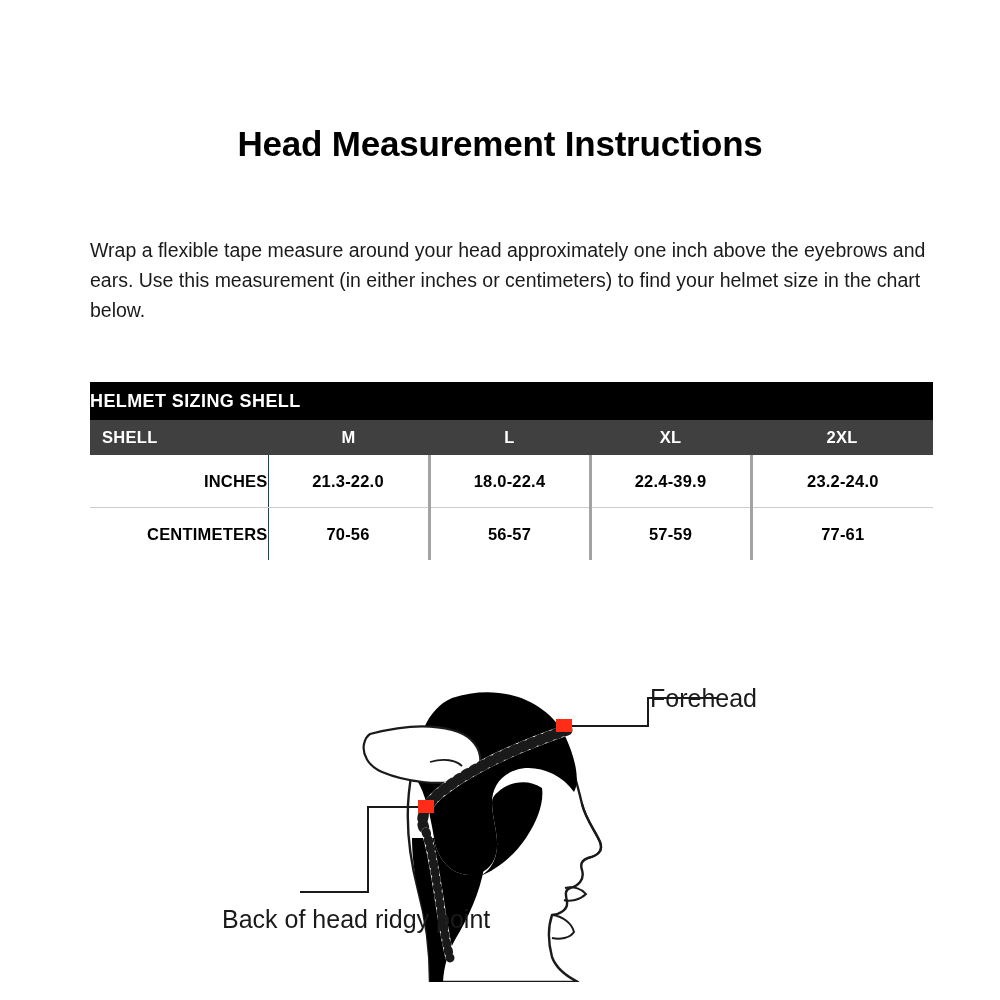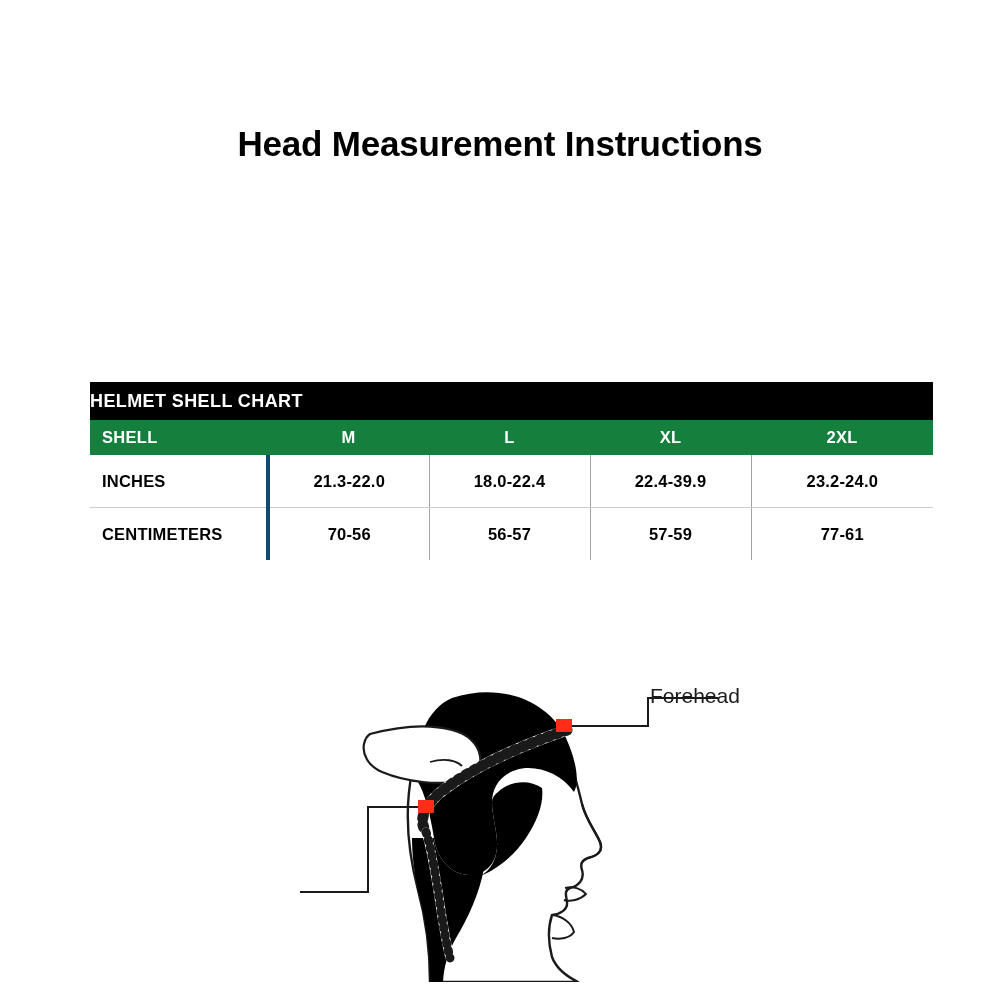--- a/index.html
+++ b/index.html
@@ -58,98 +58,99 @@
     background: #000000;
     color: #ffffff;
     font-size: 18px;
     font-weight: bold;
     letter-spacing: 0.4px;
     height: 38px;
     padding-left: 12px;
     vertical-align: middle;
   }
   .shell-row td {
-    background: #15803d;
+    background: #404040;
     color: #ffffff;
     font-size: 16.5px;
     font-weight: bold;
     height: 35px;
     text-align: center;
     vertical-align: middle;
     letter-spacing: 0.3px;
   }
   .shell-row td.label {
     text-align: left;
     padding-left: 12px;
   }
   .data-row td {
     background: #ffffff;
     color: #000000;
     font-size: 16.5px;
     font-weight: bold;
     height: 52px;
     text-align: center;
     vertical-align: middle;
-    border-right: 1px solid #a3a3a3;
+    border-right: 3px solid #a3a3a3;
     border-bottom: 1px solid #cccccc;
     letter-spacing: 0.2px;
   }
   .data-row td.label {
-    text-align: left;
+    text-align: right;
     padding-left: 12px;
-    border-right: 4px solid #0c4a6e;
+    border-right: 1px solid #0c4a6e;
   }
   .data-row td:last-child {
     border-right: none;
   }
   .data-row.last td {
     border-bottom: none;
   }
   .figure {
     position: absolute;
     left: 0;
     top: 630px;
     width: 1000px;
     height: 340px;
   }
   .fig-label {
     position: absolute;
-    font-size: 21px;
+    font-size: 25px;
     color: #1a1a1a;
     white-space: nowrap;
   }
   .label-forehead {
     left: 650px;
     top: 672px;
   }
   .label-back {
     left: 222px;
     top: 893px;
   }
 </style>
 </head>
 <body>
 
 <div class="page">
 
   <h1 class="title">Head Measurement Instructions</h1>
 
+  <p class="intro">Wrap a flexible tape measure around your head approximately one inch above the eyebrows and ears. Use this measurement (in either inches or centimeters) to find your helmet size in the chart below.</p>
 
   <div class="table-wrap">
     <table class="sizing">
       <colgroup>
         <col style="width:178px">
         <col style="width:161px">
         <col style="width:161px">
         <col style="width:161px">
         <col style="width:182px">
       </colgroup>
       <tbody>
         <tr class="chart-header">
-          <td colspan="5">HELMET SHELL CHART</td>
+          <td colspan="5">HELMET SIZING SHELL</td>
         </tr>
         <tr class="shell-row">
           <td class="label">SHELL</td>
           <td>M</td>
           <td>L</td>
           <td>XL</td>
           <td>2XL</td>
         </tr>
         <tr class="data-row">
           <td class="label">INCHES</td>
@@ -222,14 +223,15 @@
       </g>
 
       <g>
         <rect x="418" y="158" width="16" height="13" fill="#ff2d17"></rect>
         <path d="M418 165 L 368 165 L 368 250 L 300 250" fill="none" stroke="#1a1a1a" stroke-width="2"></path>
       </g>
     </svg>
   </div>
 
   <div class="fig-label label-forehead">Forehead</div>
+  <div class="fig-label label-back">Back of head ridgy point</div>
 
 </div>
 
 </body></html>

